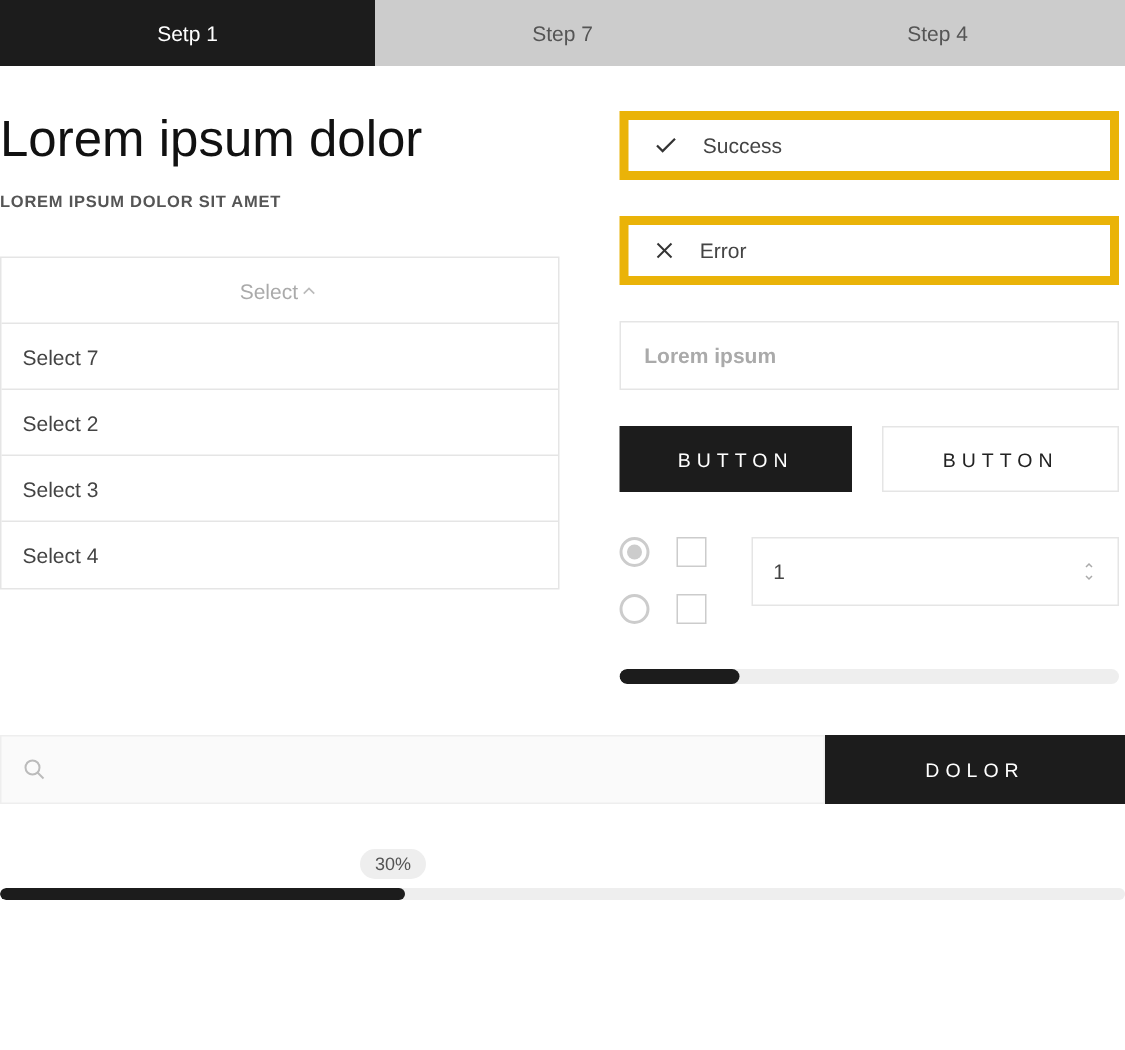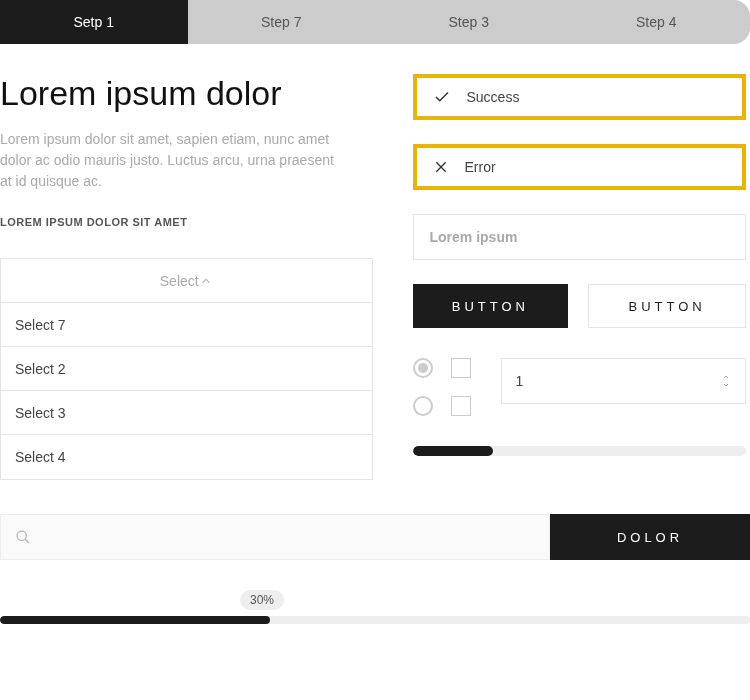--- a/index.html
+++ b/index.html
@@ -7,21 +7,20 @@
     font-family: -apple-system, BlinkMacSystemFont, "Segoe UI", Arial, sans-serif;
     width: 750px;
     background: #fff;
     color: #222;
   }
   .steps {
     display: flex;
     width: 100%;
     background: #ccc;
     height: 44px;
-    border-radius: 16px;
   }
   .step {
     flex: 1;
     text-align: center;
     line-height: 44px;
     font-size: 14px;
     color: #555;
     cursor: pointer;
   }
   .step.active {
@@ -81,21 +80,21 @@
     align-items: center;
     padding: 0 14px;
     font-size: 14px;
     color: #444;
     border-bottom: 1px solid #e5e5e5;
     cursor: pointer;
   }
   .dropdown-item:last-child { border-bottom: none; }
 
   .alert {
-    border: 4px solid #eab308;
+    border: 6px solid #eab308;
     height: 46px;
     display: flex;
     align-items: center;
     padding: 0 16px;
     font-size: 14px;
     color: #444;
     margin-bottom: 24px;
   }
   .alert .icon { margin-right: 16px; font-size: 18px; color: #444; }
   .text-input {
@@ -239,29 +238,27 @@
     border-radius: 4px;
   }
   svg { display:block; }
 </style>
 </head>
 <body>
 
 <div class="steps">
   <div class="step active"><span>Setp 1</span></div>
   <div class="step"><span>Step 7</span></div>
-  <div class="step"><span>Step 3</span></div>
   <div class="step"><span>Step 4</span></div>
 </div>
 
 <div class="content">
 
   <div class="left">
     <h1>Lorem ipsum dolor</h1>
-    <p class="desc">Lorem ipsum dolor sit amet, sapien etiam, nunc amet dolor ac odio mauris justo. Luctus arcu, urna praesent at id quisque ac.</p>
     <p class="subhead">LOREM IPSUM DOLOR SIT AMET</p>
 
     <div class="dropdown">
       <div class="dropdown-header">
         <span>Select</span>
         <span>
           <svg width="14" height="14" viewBox="0 0 24 24" fill="none" stroke="#bbb" stroke-width="2">
               <polyline points="6 15 12 9 18 15"></polyline>
             </svg>
         </span>

